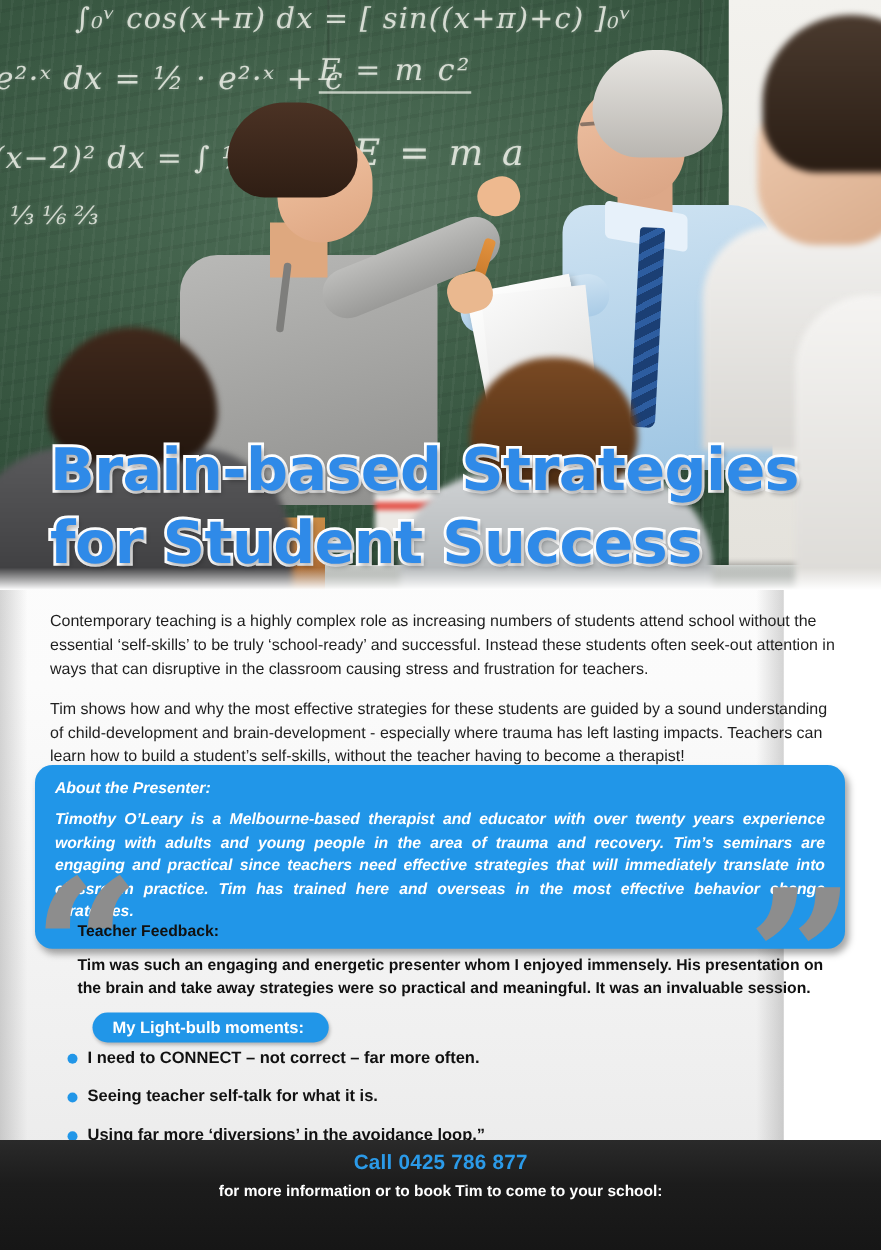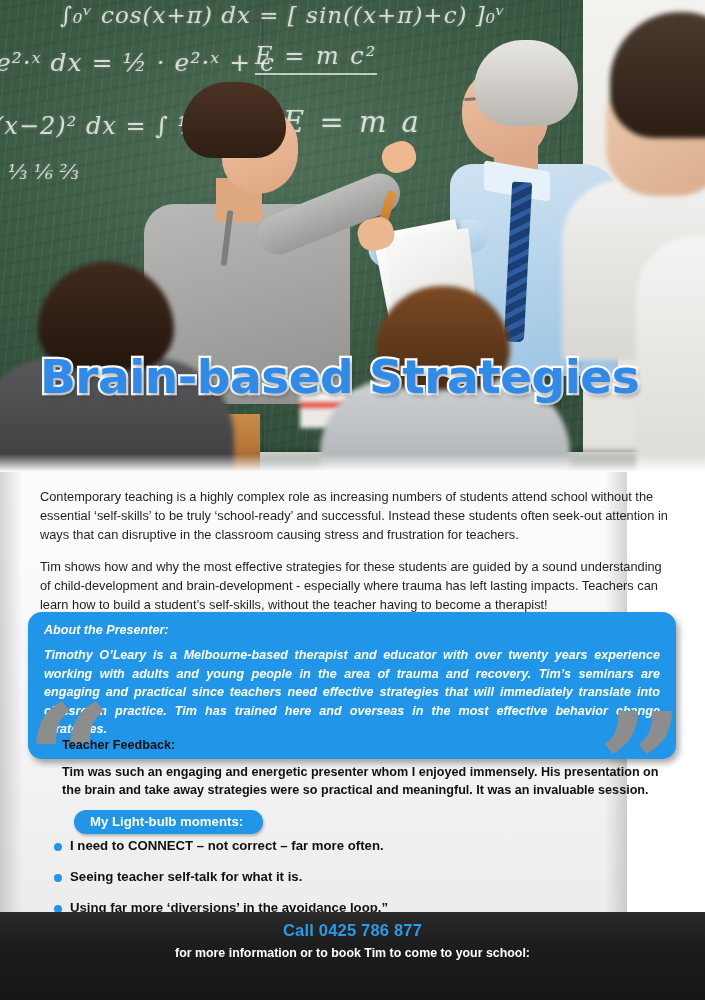--- a/index.html
+++ b/index.html
@@ -283,20 +283,21 @@
       <div class="fg fg-left">
         <div class="fgl-body"></div>
           <div class="fgl-hair"></div>
       </div>
       <div class="hero-fade"></div>
     </div>
   </div>
 
   <h1 class="title">
     <span>Brain-based Strategies</span>
+    <span>for Student Success</span>
   </h1>
 
   <div class="intro">
     <p>Contemporary teaching is a highly complex role as increasing numbers of students attend school without the essential ‘self-skills’ to be truly ‘school-ready’ and successful. Instead these students often seek-out attention in ways that can disruptive in the classroom causing stress and frustration for teachers.</p>
     <p>Tim shows how and why the most effective strategies for these students are guided by a sound understanding of child-development and brain-development - especially where trauma has left lasting impacts. Teachers can learn how to build a student’s self-skills, without the teacher having to become a therapist!</p>
   </div>
 
   <div class="presenter">
     <div class="presenter-title">About the Presenter:</div>
     <div class="presenter-body">Timothy O’Leary is a Melbourne-based therapist and educator with over twenty years experience working with adults and young people in the area of trauma and recovery. Tim’s seminars are engaging and practical since teachers need effective strategies that will immediately translate into classroom practice. Tim has trained here and overseas in the most effective behavior change strategies.</div>

